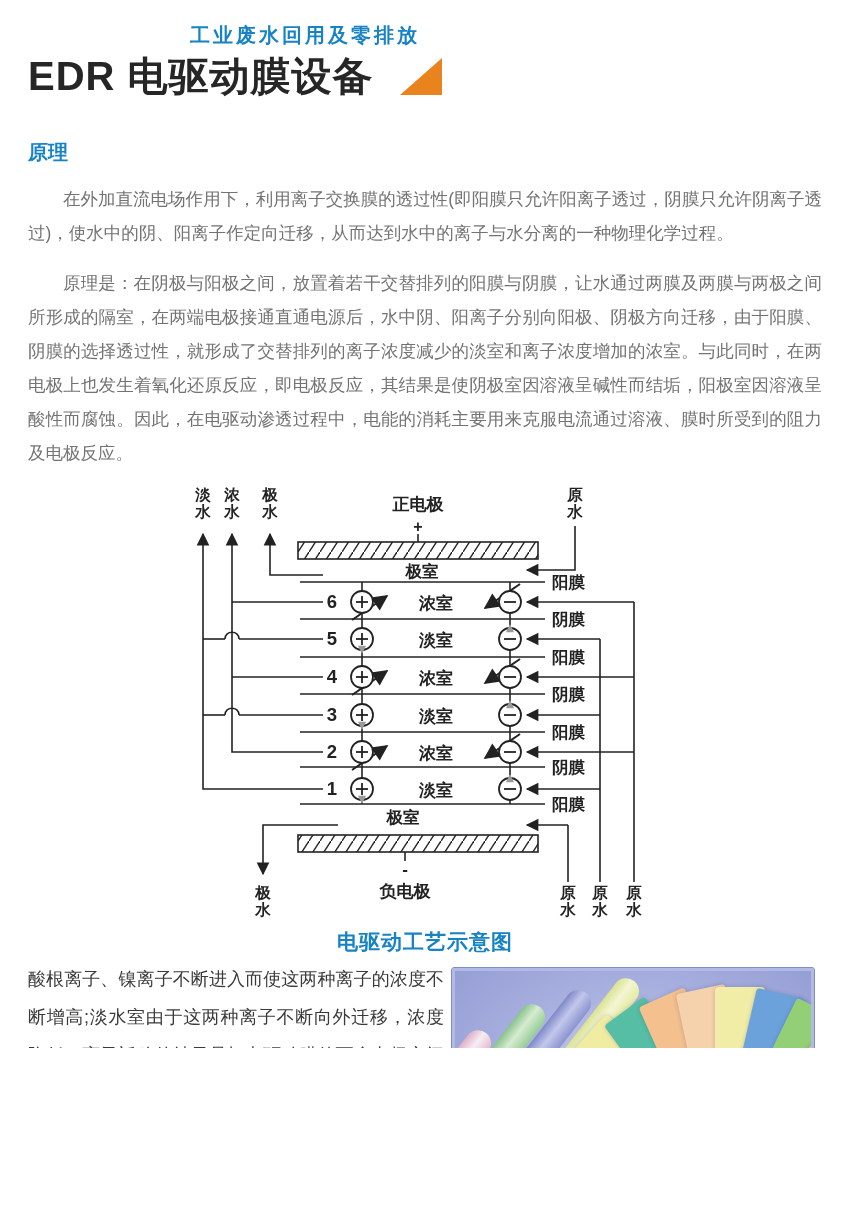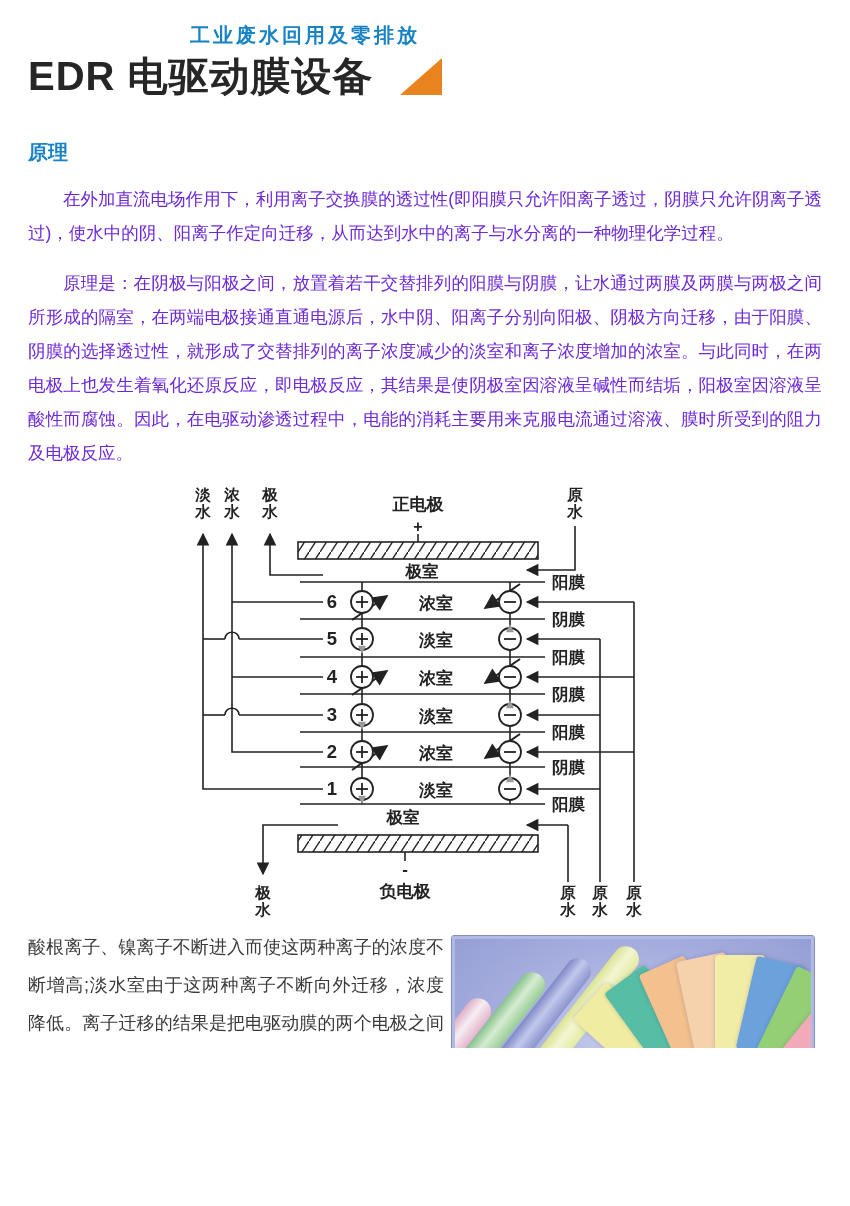--- a/index.html
+++ b/index.html
@@ -22,21 +22,21 @@
     width:0; height:0; margin:0 0 4px 14px;
     border-left:42px solid transparent; border-bottom:37px solid #e8831e;
   }
   .sec-heading {
     margin:40px 0 12px 28px;
     color:#1783c5; font-size:20px; font-weight:bold;
   }
   .para {
     width:794px; margin:16px 0 0 28px;
     font-size:17.5px; line-height:34px; text-align:justify; text-indent:2em;
-    color:#6d28d9;
+    color:#737373;
   }
   .para + .para { }
   .diagram-wrap { width:540px; margin:14px auto 0 auto; }
   svg.diagram { display:block; font-family:"Liberation Sans","DejaVu Sans",sans-serif; }
   svg.diagram text { fill:#222; }
   .caption {
     margin-top:4px; text-align:center;
     color:#1783c5; font-size:21px; font-weight:bold; letter-spacing:1px;
   }
   .bottom { display:flex; margin:4px 0 0 28px; width:794px; }
@@ -265,20 +265,21 @@
         <text x="445" y="414" font-size="15.5" font-weight="bold" text-anchor="middle">原</text>
         <text x="445" y="431" font-size="15.5" font-weight="bold" text-anchor="middle">水</text>
       </g>
       <g>
         <text x="479" y="414" font-size="15.5" font-weight="bold" text-anchor="middle">原</text>
         <text x="479" y="431" font-size="15.5" font-weight="bold" text-anchor="middle">水</text>
       </g>
     </svg>
   </div>
 
+  <div class="caption">电驱动工艺示意图</div>
 
 
   <div class="bottom">
     <div class="col-text">酸根离子、镍离子不断进入而使这两种离子的浓度不断增高;淡水室由于这两种离子不断向外迁移，浓度降低。离子迁移的结果是把电驱动膜的两个电极之间隔室变成了溶液浓度不同的浓室和淡室。浓水系统是一个溶液浓缩系统，而淡水系统是一个净化系统。用电驱动膜法回收镍时，以硫酸钠溶液作为电极液，硫酸钠可减轻铅电极的腐蚀，浓水回用于镀槽，淡水用于清洗镀件。</div>
     <div class="photo">
       <div class="roll roll1"></div>
       <div class="roll roll2"></div>
       <div class="roll roll3"></div>
       <div class="roll roll4"></div>
       <div class="fan">

